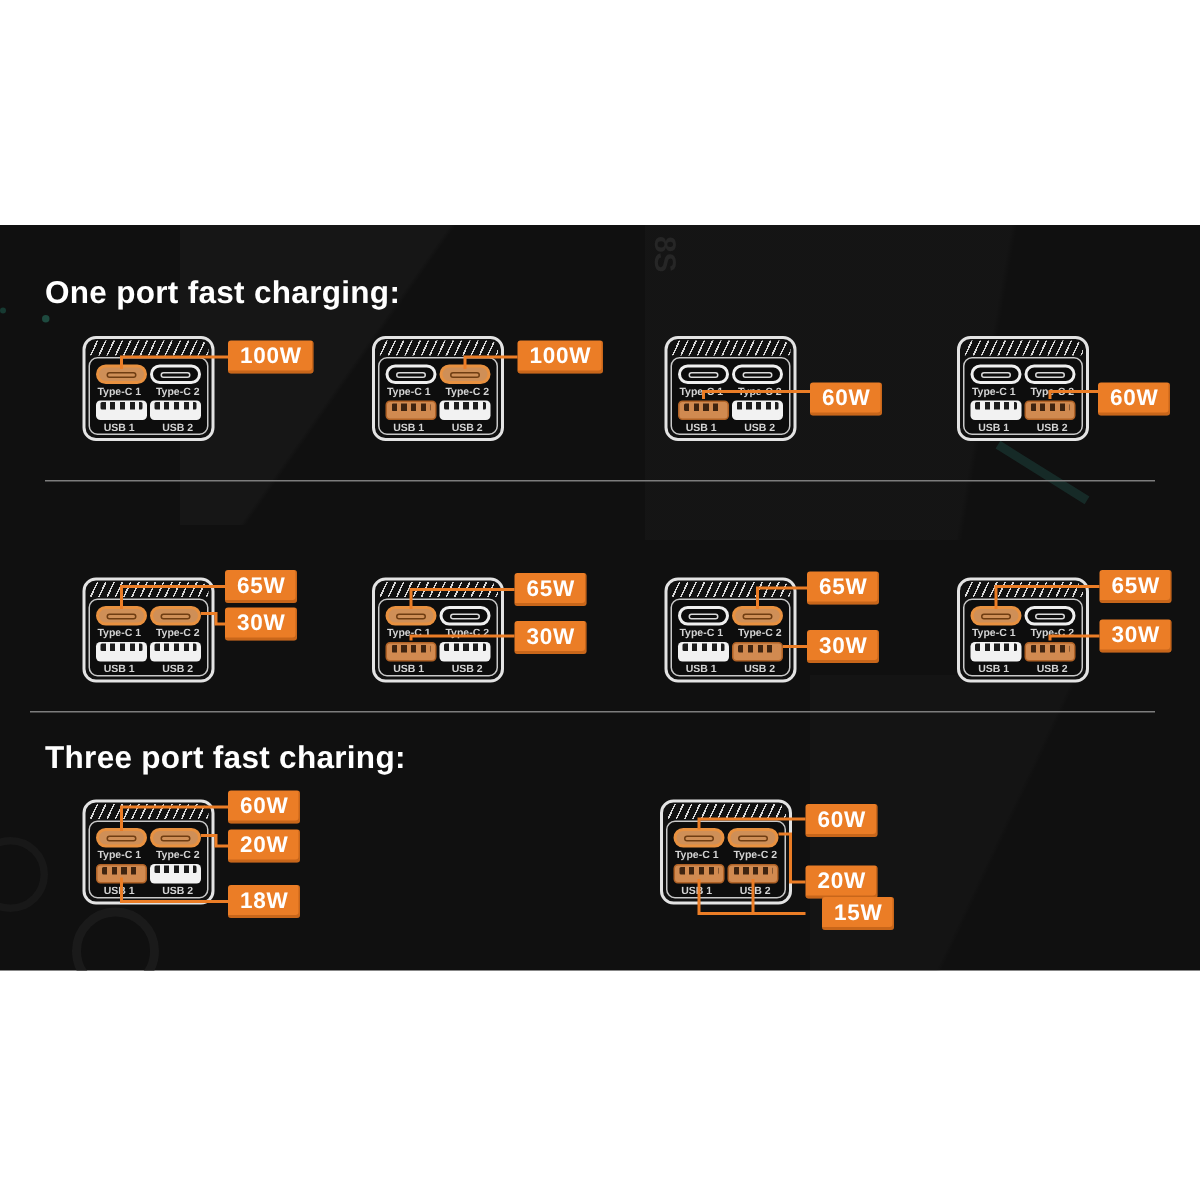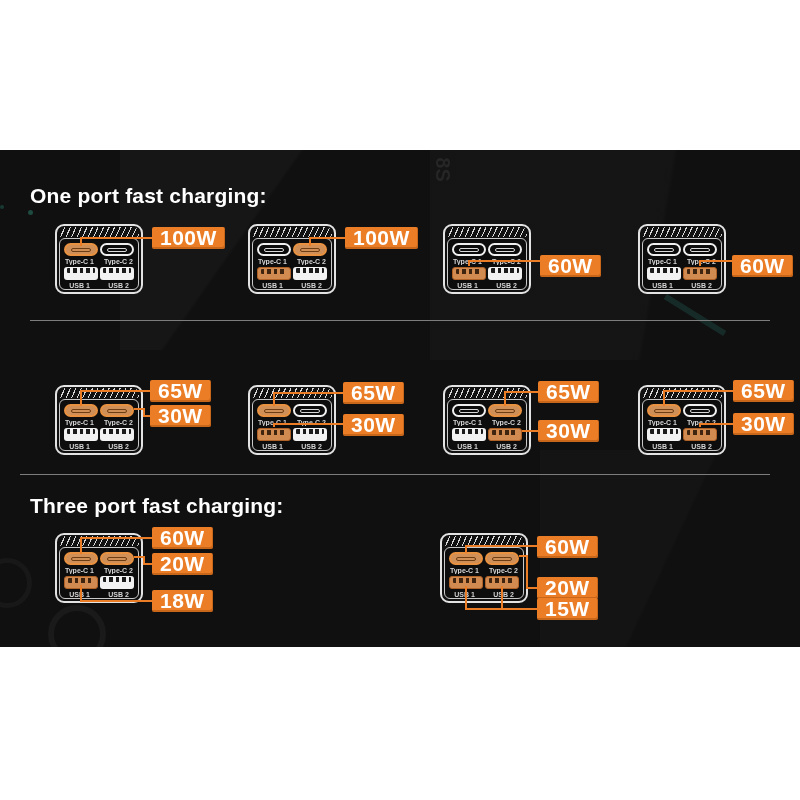--- a/index.html
+++ b/index.html
@@ -23,21 +23,21 @@
   .tc{width:34px;height:13px;border-radius:7px;box-sizing:border-box;display:flex;align-items:center;justify-content:center;
       border:2px solid #efefef;background:#0c0c0c;}
   .tc .slot{width:20px;height:4px;border-radius:2px;border:1.5px solid #d9d9d9;box-sizing:border-box;}
   .tc.hot{border-color:#e89140;background:#cf8f57;}
   .tc.hot .slot{border-color:#6f3d12;}
   .usb{width:34px;height:13px;border-radius:3px;background:#f2f2f2;position:relative;box-sizing:border-box;}
   .usb .teeth{position:absolute;top:1px;left:3px;right:3px;height:5px;border-radius:1px;
       background:repeating-linear-gradient(90deg,#1c1c1c 0 3.5px,rgba(0,0,0,0) 3.5px 6.5px);}
   .usb.hot{background:#d18a50;border:1px solid #b06226;}
   .usb.hot .teeth{background:repeating-linear-gradient(90deg,#3f2410 0 3.5px,rgba(0,0,0,0) 3.5px 6.5px);}
-  .callout{position:absolute;background:#eb7d26;color:#ffffff;font-size:21px;font-weight:700;letter-spacing:.5px;
+  .callout{position:absolute;background:#eb7d26;color:#ffffff;font-size:15px;font-weight:700;letter-spacing:.5px;
       height:22px;line-height:22px;padding:0 8px;border-radius:2px;white-space:nowrap;
       box-shadow:inset -1px -2px 0 rgba(120,50,0,.30);}
   #lines{position:absolute;left:0;top:0;pointer-events:none;}
 </style>
 </head>
 <body>
 
 <div id="stage">
   <div id="panel">
 
@@ -293,21 +293,21 @@
             </div>
           </div>
           <div class="lrow lrow-usb">
             <span>USB 1</span>
             <span>USB 2</span>
           </div>
         </div>
       </div>
       <div class="callout" style="left: 733px; top: 380px;">65W</div>
       <div class="callout" style="left: 733px; top: 413px;">30W</div>
-      <div class="section-title" style="left: 30px; top: 494px;">Three port fast charging:</div>
+      <div class="section-title" style="left: 30px; top: 494px;">Three port fast charing:</div>
       <div class="device" style="left: 55px; top: 533px;">
         <div class="hatch"></div>
         <div class="inner">
           <div class="prow row-tc">
             <div class="tc hot">
               <div class="slot"></div>
             </div>
             <div class="tc hot">
               <div class="slot"></div>
             </div>
@@ -357,21 +357,21 @@
             </div>
           </div>
           <div class="lrow lrow-usb">
             <span>USB 1</span>
             <span>USB 2</span>
           </div>
         </div>
       </div>
       <div class="callout" style="left: 537px; top: 536px;">60W</div>
       <div class="callout" style="left: 537px; top: 577px;">20W</div>
-      <div class="callout" style="left: 537px; top: 598px;">15W</div>
+      <div class="callout" style="left: 548px; top: 598px;">15W</div>
     </div>
   <svg id="lines" width="800" height="800">
       <polyline points="81,246 81,238 152,238" fill="none" stroke="#EB7D26" stroke-width="2"></polyline>
       <polyline points="310,246 310,238 345,238" fill="none" stroke="#EB7D26" stroke-width="2"></polyline>
       <polyline points="469,266 469,261 540,261" fill="none" stroke="#EB7D26" stroke-width="2"></polyline>
       <polyline points="700,266 700,261 732,261" fill="none" stroke="#EB7D26" stroke-width="2"></polyline>
       <polyline points="81,406 81,391 150,391" fill="none" stroke="#EB7D26" stroke-width="2"></polyline>
       <polyline points="134,409 144,409 144,416 150,416" fill="none" stroke="#EB7D26" stroke-width="2"></polyline>
       <polyline points="274,406 274,393 343,393" fill="none" stroke="#EB7D26" stroke-width="2"></polyline>
       <polyline points="274,427 274,424 343,424" fill="none" stroke="#EB7D26" stroke-width="2"></polyline>

